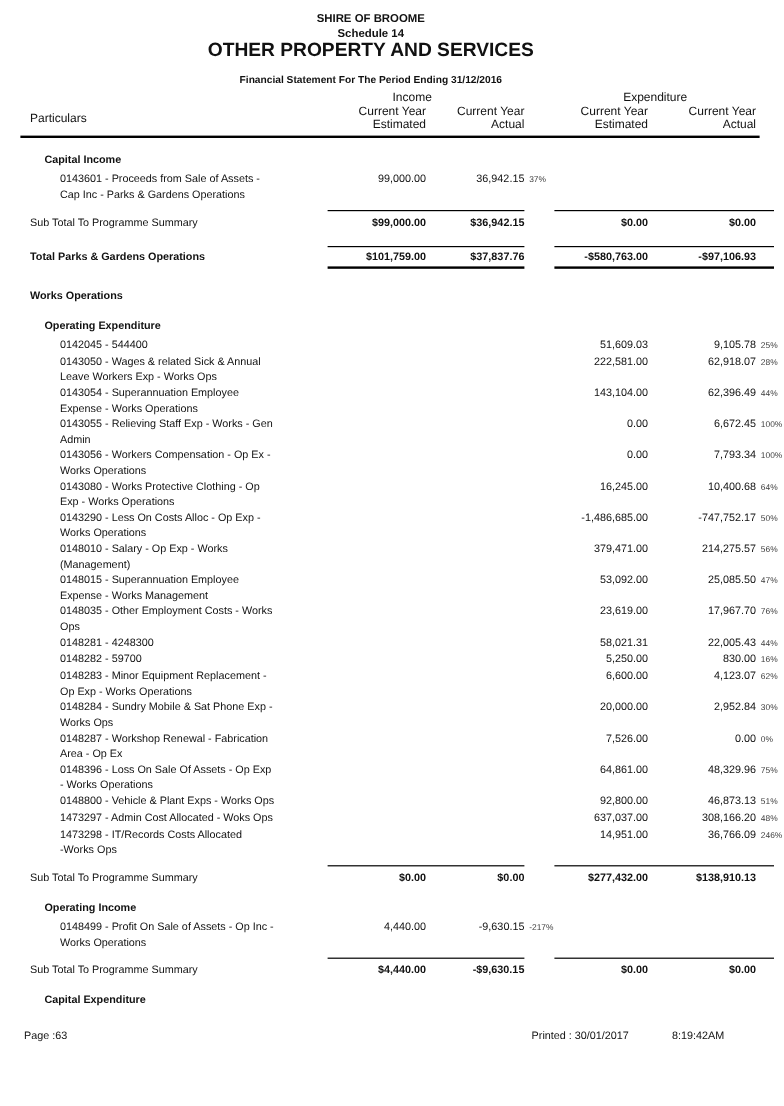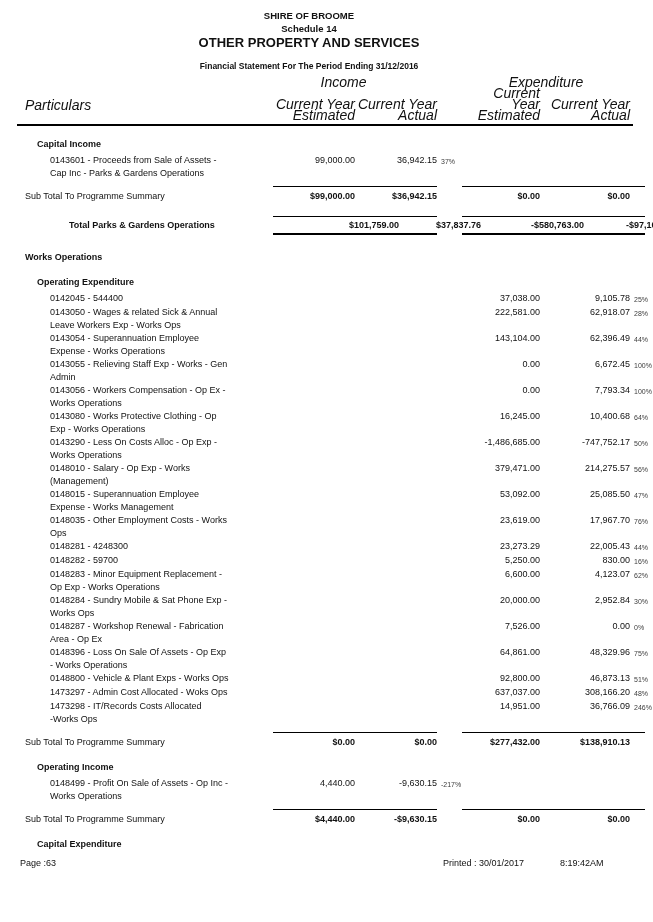--- a/index.html
+++ b/index.html
@@ -10,31 +10,31 @@
     color:#111;
     position:relative;
     overflow:hidden;
   }
   .page { width:618px; height:922px; position:relative; background:#fff; }
 
   
   .doc-header { text-align:center; padding-top:9px; }
   .org-name    { font-size:9.5px;  font-weight:bold; line-height:13px; }
   .schedule    { font-size:9.5px;  font-weight:bold; line-height:13px; }
-  .doc-title   { font-size:13px; font-weight:bold; line-height:15px; }
+  .doc-title   { font-size:16px; font-weight:bold; line-height:15px; }
   .doc-subtitle{ font-size:8.5px;  font-weight:bold; margin-top:10px; line-height:12px; }
 
   
   .grid {
     display:grid;
     grid-template-columns:250px 105px 82px 26px 77px 90px 23px;
     width:653px;
   }
 
-  .col-head { margin-top:4px; font-size:14px; position:relative;font-style:italic; }
+  .col-head { margin-top:4px; font-size:10px; position:relative; }
   .col-head .group-row { display:grid; grid-template-columns:250px 187px 25px 168px 23px; }
   .group-inc, .group-exp { text-align:center; line-height:12px; }
   .head-cells { align-items:end; }
   .head-cells .hc { text-align:right; line-height:11px; white-space:pre-line; }
   .particulars-lbl { text-align:left; padding-left:25px; align-self:center; }
   .head-rule { margin-left:17px; width:616px; border-top:2px solid #000; margin-top:3px; }
 
   
   #table-body { font-size:9px; }
   .row { position:relative; line-height:13px; }
@@ -45,21 +45,21 @@
   .row.h0 .c0 { padding-left:25px; font-weight:bold; }
   .row.h1 .c0 { padding-left:37px; font-weight:bold; }
   .row.item .c0 { padding-left:50px; }
   .row.subtotal .c0, .row.total .c0 { padding-left:25px; }
   .row.total .c0 { font-weight:bold; }
   .row.subtotal .num, .row.total .num { font-weight:bold; }
 
   .row.h0 { margin-top:16px; }
   .row.h1 { margin-top:12px; margin-bottom:3px; }
   .row.subtotal { margin-top:6px; padding-top:4px; }
-  .row.total { margin-top:13px; padding-top:3px; padding-bottom:3px; margin-bottom:2px;padding-left:44px; }
+  .row.total { margin-top:13px; padding-top:3px; padding-bottom:3px; margin-bottom:2px; }
 
   .rule { position:absolute; border-top:1.5px solid #000; height:0; }
   .rule-inc   { left:273px; width:164px; top:0; }
   .rule-exp   { left:462px; width:183px; top:0; }
   .rule-inc-b { left:273px; width:164px; bottom:0; border-top:2px solid #000; }
   .rule-exp-b { left:462px; width:183px; bottom:0; border-top:2px solid #000; }
 
   
   .doc-footer { position:absolute; top:858px; left:0; width:653px; font-size:9px; }
   .footer-page { position:absolute; left:20px; }
@@ -144,21 +144,21 @@
         <div class="c0" style="grid-column: 1 / -1;">Works Operations</div>
       </div>
       <div class="row grid h1">
         <div class="c0" style="grid-column: 1 / -1;">Operating Expenditure</div>
       </div>
       <div class="row grid item">
         <div class="c0">0142045 - 544400</div>
         <div class="num"></div>
         <div class="num"></div>
         <div class="pct"></div>
-        <div class="num">37,038.00</div>
+        <div class="num">51,609.03</div>
         <div class="num">9,105.78</div>
         <div class="pct">25%</div>
       </div>
       <div class="row grid item">
         <div class="c0">0143050 - Wages &amp; related Sick &amp; Annual
 Leave Workers Exp - Works Ops</div>
         <div class="num"></div>
         <div class="num"></div>
         <div class="pct"></div>
         <div class="num">222,581.00</div>
@@ -243,21 +243,21 @@
         <div class="pct"></div>
         <div class="num">23,619.00</div>
         <div class="num">17,967.70</div>
         <div class="pct">76%</div>
       </div>
       <div class="row grid item">
         <div class="c0">0148281 - 4248300</div>
         <div class="num"></div>
         <div class="num"></div>
         <div class="pct"></div>
-        <div class="num">23,273.29</div>
+        <div class="num">58,021.31</div>
         <div class="num">22,005.43</div>
         <div class="pct">44%</div>
       </div>
       <div class="row grid item">
         <div class="c0">0148282 - 59700</div>
         <div class="num"></div>
         <div class="num"></div>
         <div class="pct"></div>
         <div class="num">5,250.00</div>
         <div class="num">830.00</div>

